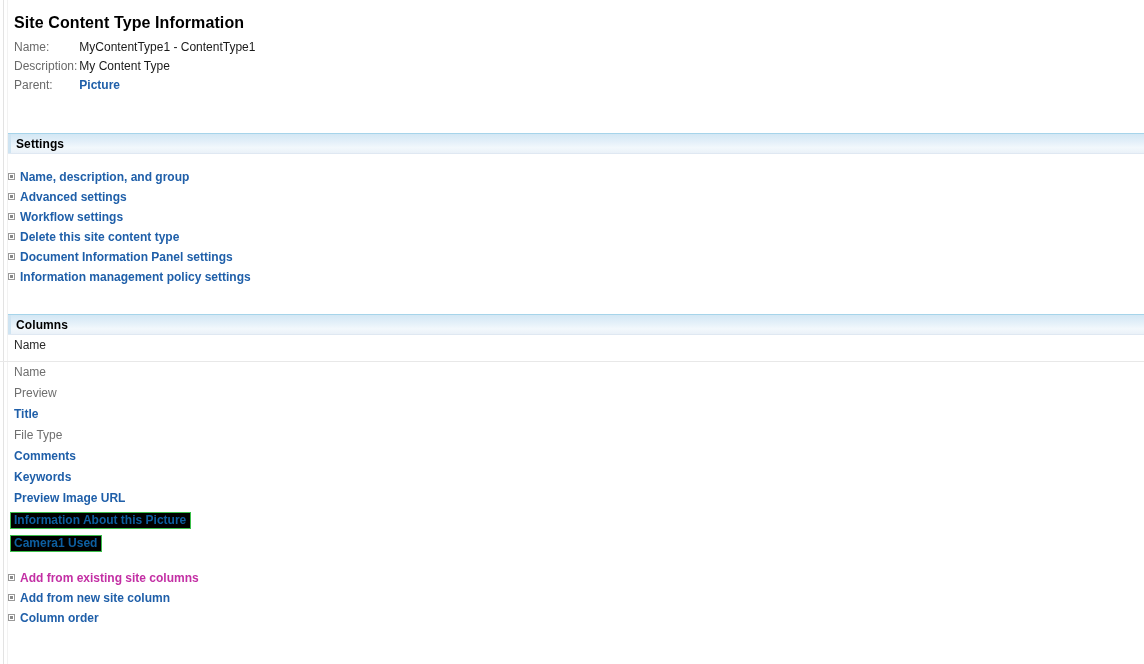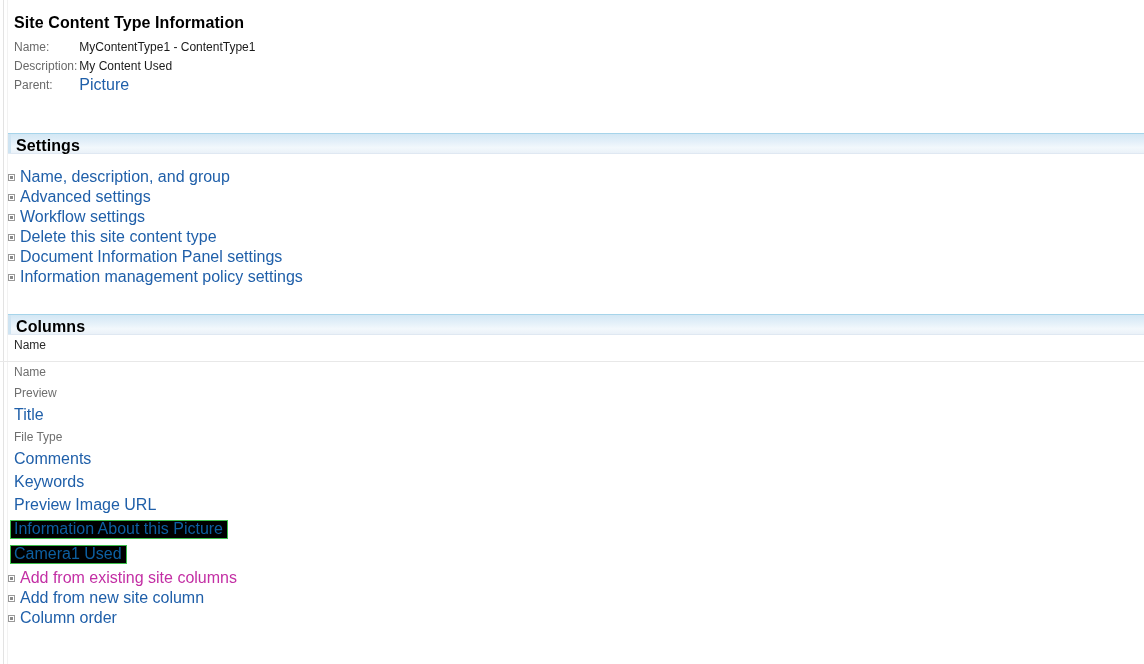--- a/index.html
+++ b/index.html
@@ -92,21 +92,21 @@
     left: 0;
     top: 0;
     bottom: 0;
     width: 3px;
     background: #cfe4f2;
   }
   .band .band-title {
     position: absolute;
     left: 8px;
     top: 3px;
-    font-size: 16px;
+    font-size: 12px;
     font-weight: bold;
     color: #000000;
     letter-spacing: 0.1px;
   }
 
   #settings-band { top: 133px; }
   #columns-band  { top: 314px; }
 
   
   .link-list {
@@ -137,21 +137,22 @@
     position: absolute;
     left: 1px;
     top: 1px;
     width: 3px;
     height: 3px;
     background: #8a8a8a;
   }
   a.ui-link {
     color: #1f5fa9;
     text-decoration: none;
-    font-size: 16px;
+    font-size: 12px;
+    font-weight: bold;
   }
   a.ui-link.visited {
     color: #c32fa4;
   }
 
   
   .columns-table {
     position: absolute;
     left: 0;
     top: 338px;
@@ -207,21 +208,21 @@
   <div class="info-block">
     <div class="info-title">Site Content Type Information</div>
     <table class="info-table">
       <tbody>
         <tr>
           <td class="info-label">Name:</td>
           <td class="info-value">MyContentType1 - ContentType1</td>
         </tr>
         <tr>
           <td class="info-label">Description:</td>
-          <td class="info-value">My Content Used</td>
+          <td class="info-value">My Content Type</td>
         </tr>
         <tr>
           <td class="info-label">Parent:</td>
           <td class="info-value">
             <a class="ui-link" href="#">Picture</a>
           </td>
         </tr>
       </tbody>
     </table>
   </div>

